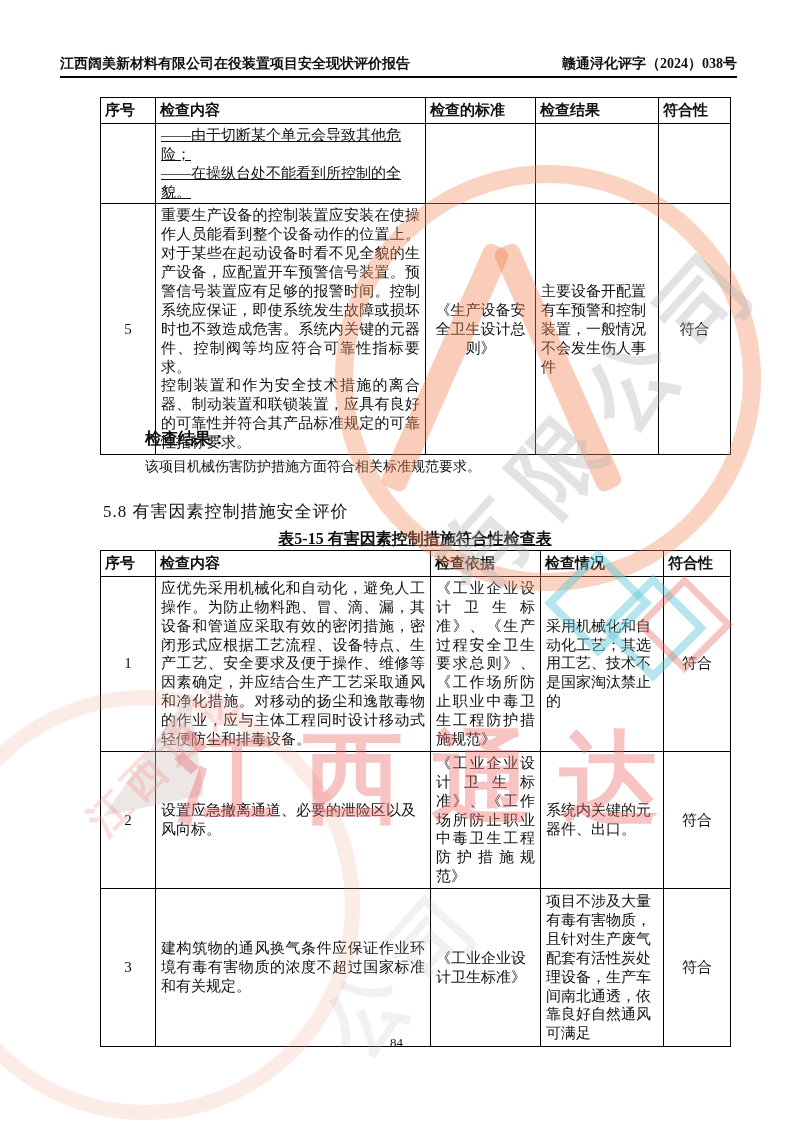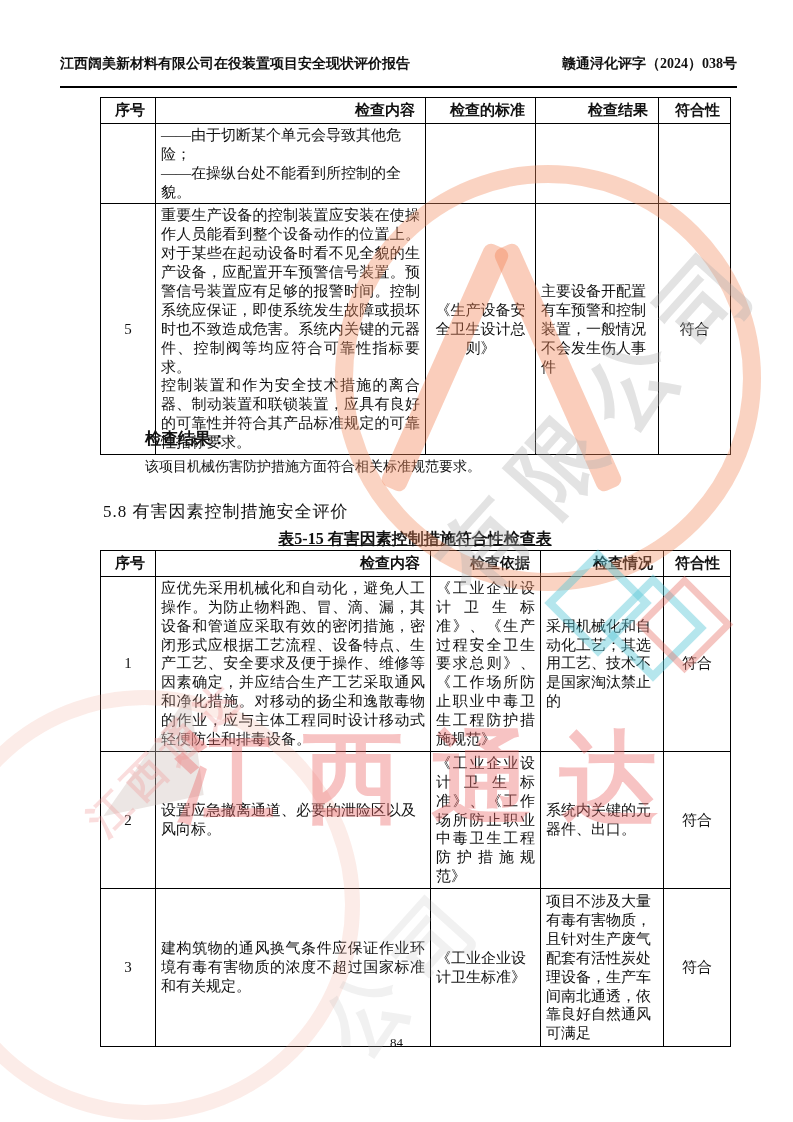--- a/index.html
+++ b/index.html
@@ -10,36 +10,36 @@
     margin:0 auto;
     font-family:"Liberation Serif","DejaVu Serif",serif;
     color:#111;
     overflow:hidden;
   }
   
   .hdr{
     position:absolute;left:60px;top:55px;width:677px;
     display:flex;justify-content:space-between;align-items:flex-end;
     border-bottom:2.5px solid #000;
-    padding-bottom:13px;
+    padding-bottom:3px;
     font-weight:bold;font-size:14px;
   }
   
   table.doc{
     border-collapse:collapse;
     table-layout:fixed;
     font-size:15px;line-height:1.26;
   }
   table.doc td,table.doc th{
     border:1.6px solid #000;
     padding:2px 5px;
     vertical-align:middle;
     word-break:break-all;
   }
-  table.doc th{font-weight:bold;text-align:right;padding:3px 10px;}
+  table.doc th{font-weight:bold;text-align:left;padding:3px 4px;}
   .t1{position:absolute;left:100px;top:97px;width:630px;}
   .t2{position:absolute;left:100px;top:550px;width:630px;}
   td.center{text-align:center;}
   td.left{text-align:left;}
   td.just{text-align:justify;}
   .ml{white-space:pre-line;}
   
   .result-title{position:absolute;left:145px;top:428px;font-weight:bold;font-size:16.5px;}
   .result-body{position:absolute;left:145px;top:458px;font-size:14px;}
   .sec-heading{position:absolute;left:103px;top:500px;font-weight:normal;font-size:17px;letter-spacing:1px;}
@@ -119,21 +119,21 @@
         <col style="width:72px">
     </colgroup>
     <tbody>
         <tr>
       <th>序号</th>
       <th>检查内容</th>
       <th>检查的标准</th>
       <th>检查结果</th>
       <th>符合性</th>
     </tr>
-    <tr style="height:54px;">
+    <tr style="height:54px;text-decoration:underline;">
       <td class="center"></td>
       <td class="left ml">——由于切断某个单元会导致其他危险；
 ——在操纵台处不能看到所控制的全貌。</td>
       <td class="center"></td>
       <td class="left"></td>
       <td class="center"></td>
     </tr>
     <tr>
       <td class="center">5</td>
       <td class="just ml">重要生产设备的控制装置应安装在使操作人员能看到整个设备动作的位置上。对于某些在起动设备时看不见全貌的生产设备，应配置开车预警信号装置。预警信号装置应有足够的报警时间。控制系统应保证，即使系统发生故障或损坏时也不致造成危害。系统内关键的元器件、控制阀等均应符合可靠性指标要求。

